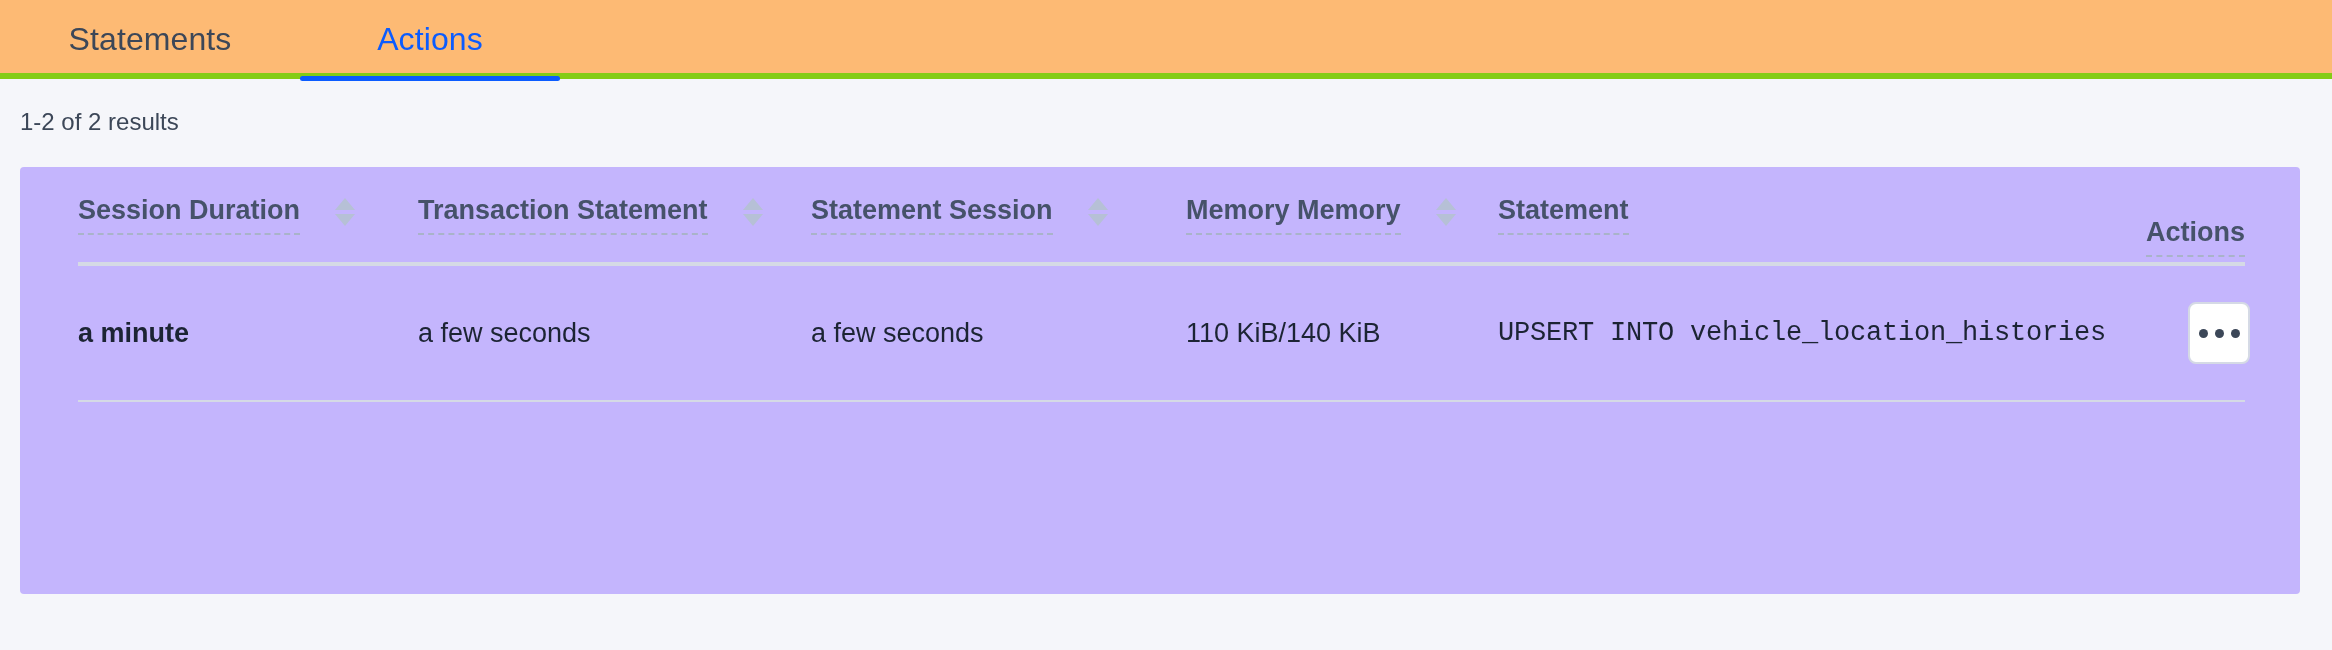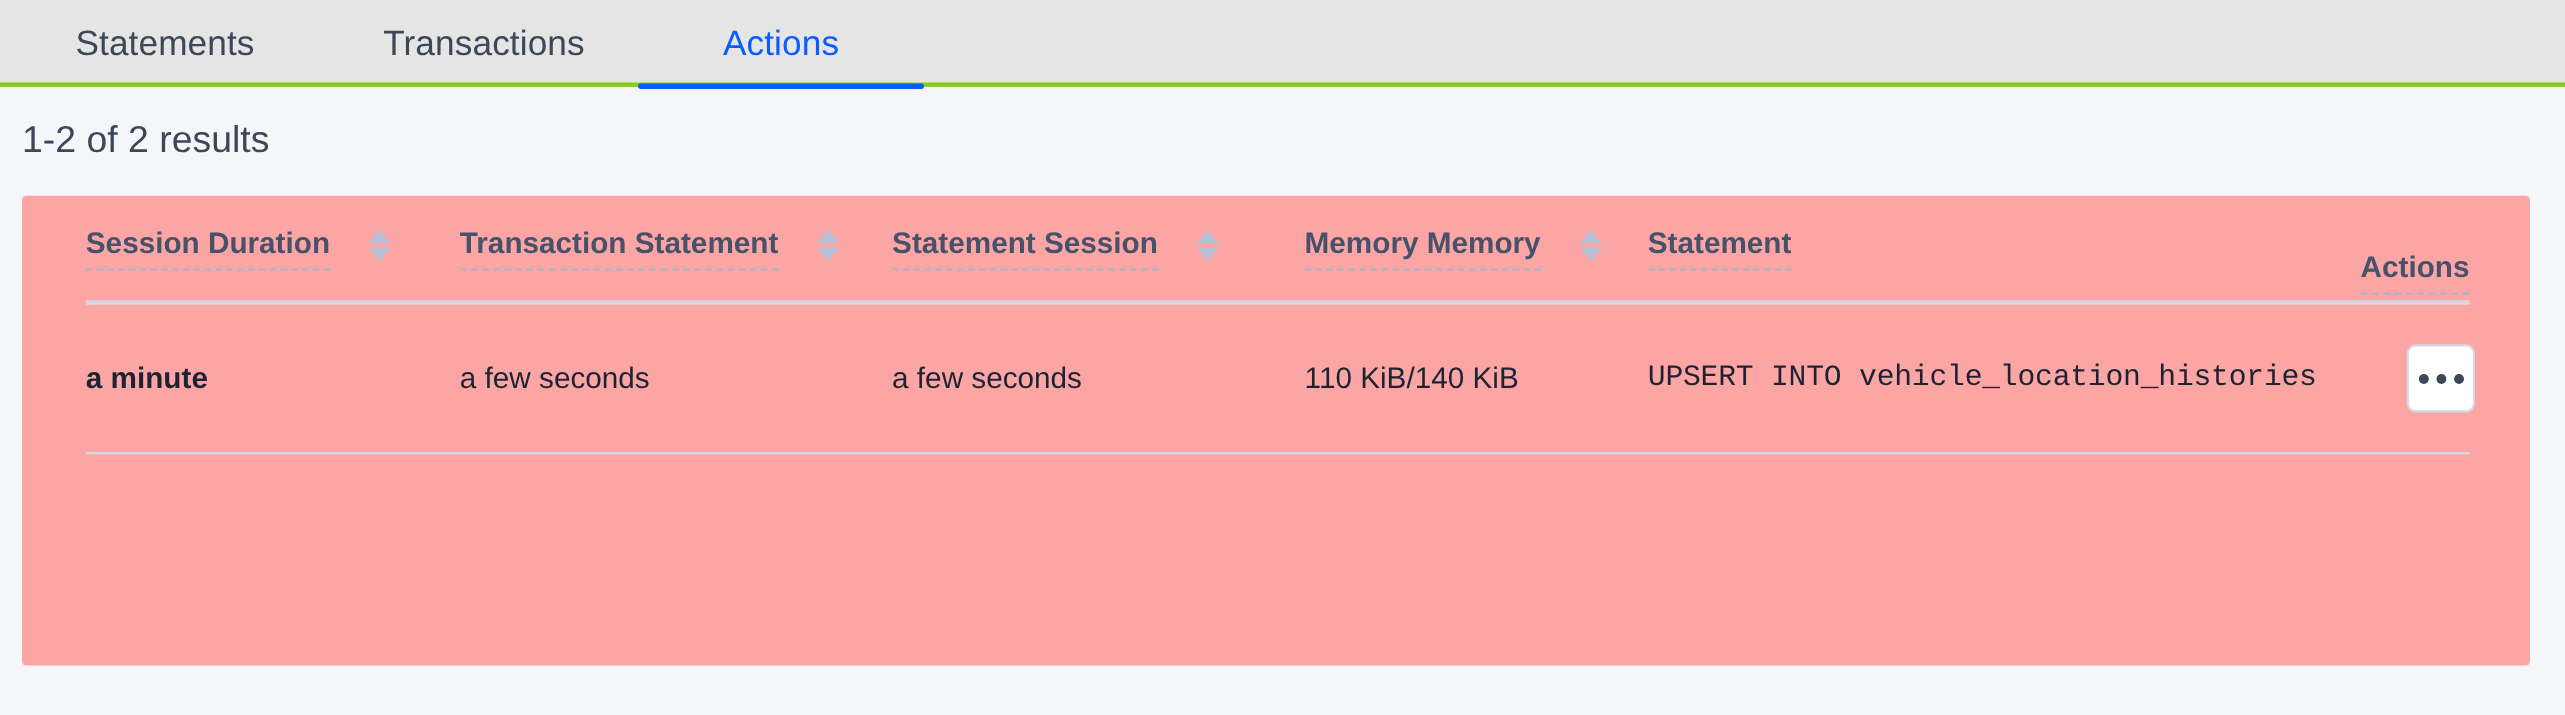--- a/index.html
+++ b/index.html
@@ -13,22 +13,22 @@
     background: #f5f6fa;
     font-family: "Liberation Sans", sans-serif;
     color: #2d3648;
     overflow: hidden;
   }
 
   
   .tabbar {
     position: relative;
     height: 79px;
-    border-bottom: 4px solid #84cc16;
-    background: #e5e5e5;
+    border-bottom: 6px solid #84cc16;
+    background: #fdba74;
     display: flex;
     align-items: flex-start;
     box-sizing: border-box;
   }
   .tab {
     position: relative;
     display: flex;
     align-items: center;
     justify-content: center;
     height: 79px;
@@ -52,29 +52,29 @@
     right: 0;
     bottom: -2px;
     height: 5px;
     background: #0b5cff;
     border-radius: 3px;
   }
 
   
   .results-count {
     margin: 29px 0 10px 20px;
-    font-size: 34px;
+    font-size: 24px;
     color: #3c4758;
   }
 
   
   .card {
     position: relative;
     margin: 31px 32px 0 20px;
-    background: #fca5a5;
+    background: #c4b5fd;
     border-radius: 4px;
     height: 427px;
     box-sizing: border-box;
     overflow: hidden;
   }
 
   table.sessions {
     width: 100%;
     border-collapse: collapse;
     table-layout: fixed;
@@ -194,23 +194,20 @@
     border-radius: 50%;
     background: #3c4758;
   }
 </style>
 </head>
 <body>
 
 <div class="tabbar">
   <div class="tab t1">
     <span>Statements</span>
-  </div>
-  <div class="tab t2">
-    <span>Transactions</span>
   </div>
   <div class="tab t3 active">
     <span>Actions</span>
   </div>
 </div>
 
 <div class="results-count">1-2 of 2 results</div>
 
 <div class="card">
   <table class="sessions">

